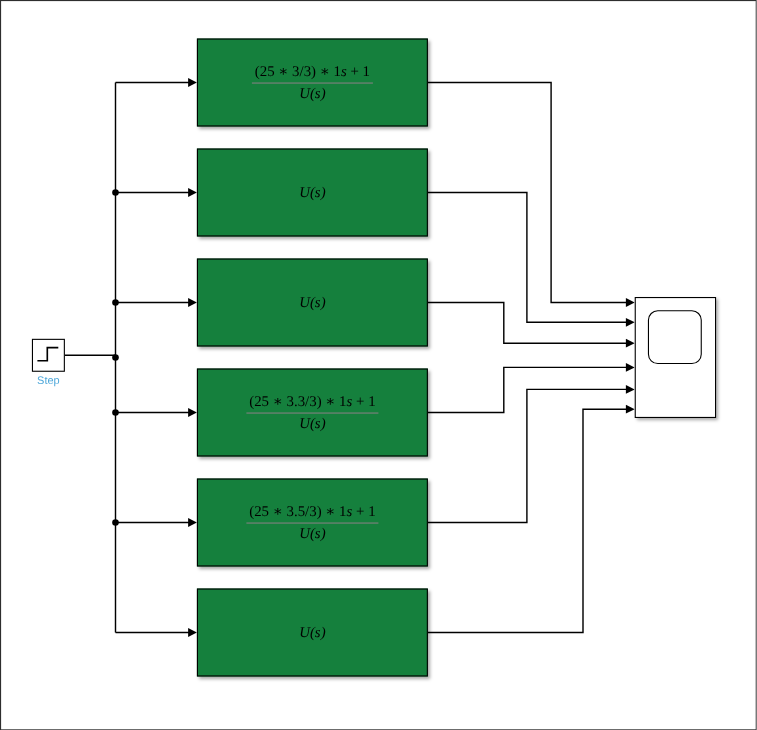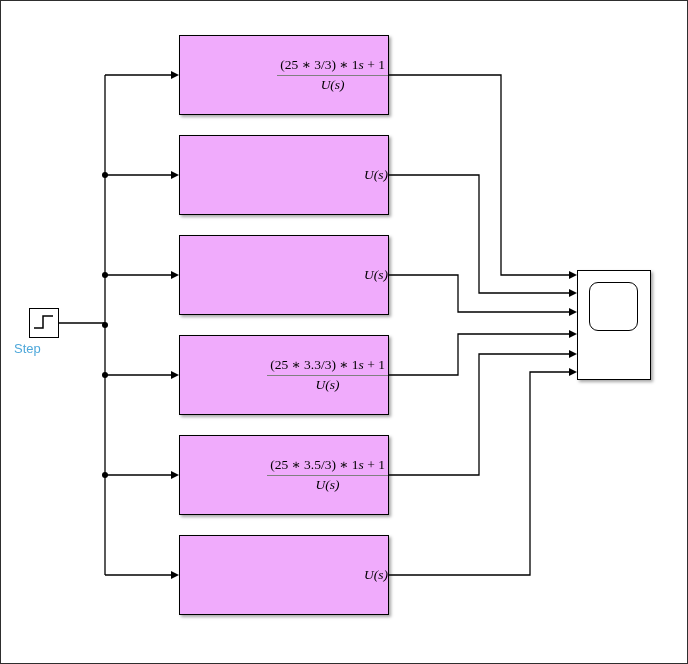--- a/index.html
+++ b/index.html
@@ -9,41 +9,41 @@
     box-sizing:border-box;
     background:#ffffff;
     border:1px solid var(--canvas-border,#2e2e2e);
     overflow:hidden;
   }
   .wire-layer{position:absolute;left:0;top:0;width:688px;height:664px;}
   .tf-block{
     position:absolute;
     left:178px;width:210px;height:80px;
     box-sizing:border-box;
-    background:#f0abfc;
+    background:#15803d;
     border:1px solid #000000;
     box-shadow:2px 2px 3px rgba(0,0,0,0.35);
-    display:flex;align-items:center;justify-content:flex-end;
+    display:flex;align-items:center;justify-content:center;
   }
   .frac{
     text-align:center;
     font-family:"Liberation Serif","DejaVu Serif",serif;
     font-size:13.5px;color:#000;line-height:1.25;
   }
   .frac .num{padding:0 3px 1px 3px;border-bottom:1.2px solid var(--fraction-bar,#808080);}
   .frac .den{padding-top:1px;}
   .frac i{font-style:italic;}
   .step-block{
     position:absolute;left:28px;top:307px;width:30px;height:30px;
     box-sizing:border-box;background:#fff;
     border:1.5px solid #000;
   }
   .step-label{
     position:absolute;left:13px;top:340px;width:60px;
-    font-size:13px;
+    text-align:center;font-size:10px;
     color:var(--step-label,#4FA8DA);
   }
   .scope-block{
     position:absolute;left:576px;top:269px;width:74px;height:110px;
     box-sizing:border-box;background:#fff;
     border:1.5px solid #000;
     box-shadow:2px 2px 3px rgba(0,0,0,0.35);
   }
   .scope-screen{
     position:absolute;left:11px;top:11px;width:49px;height:49px;

